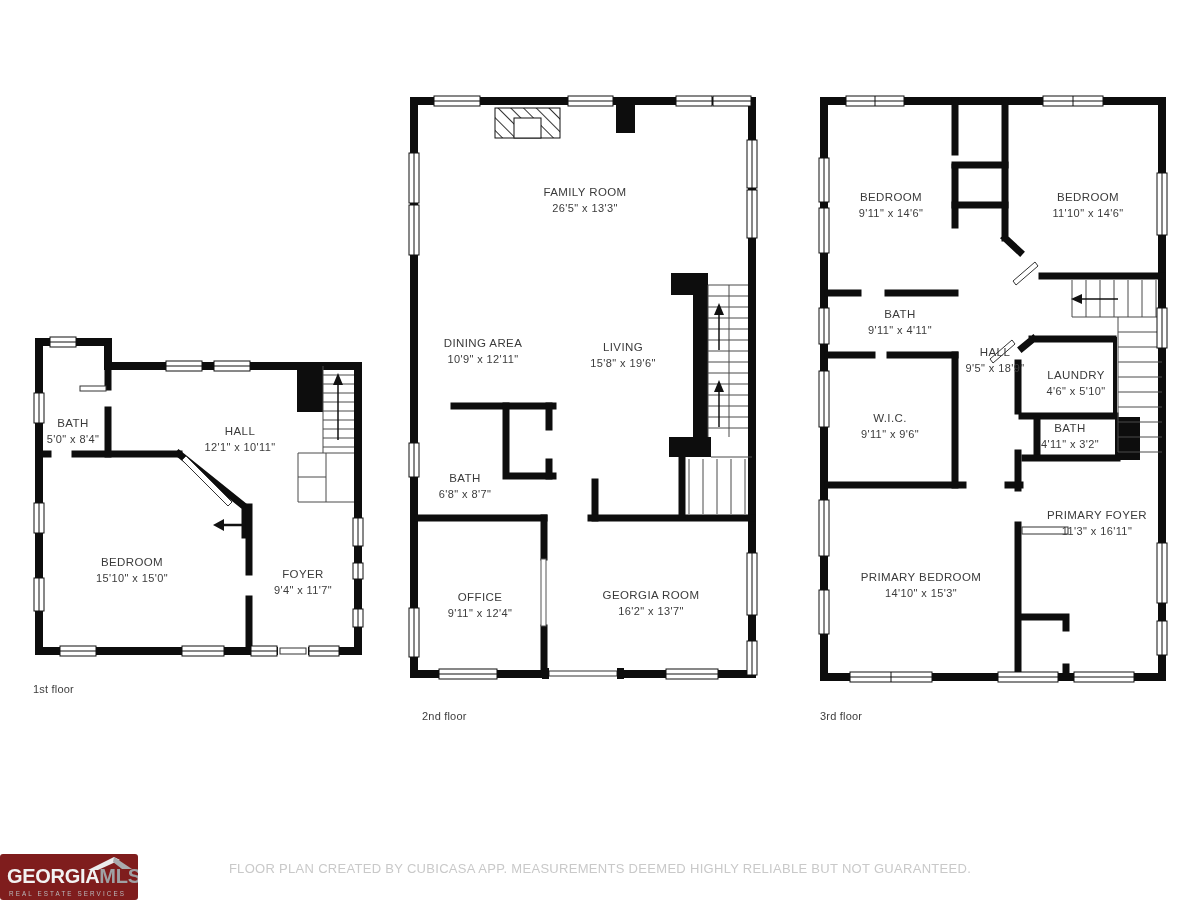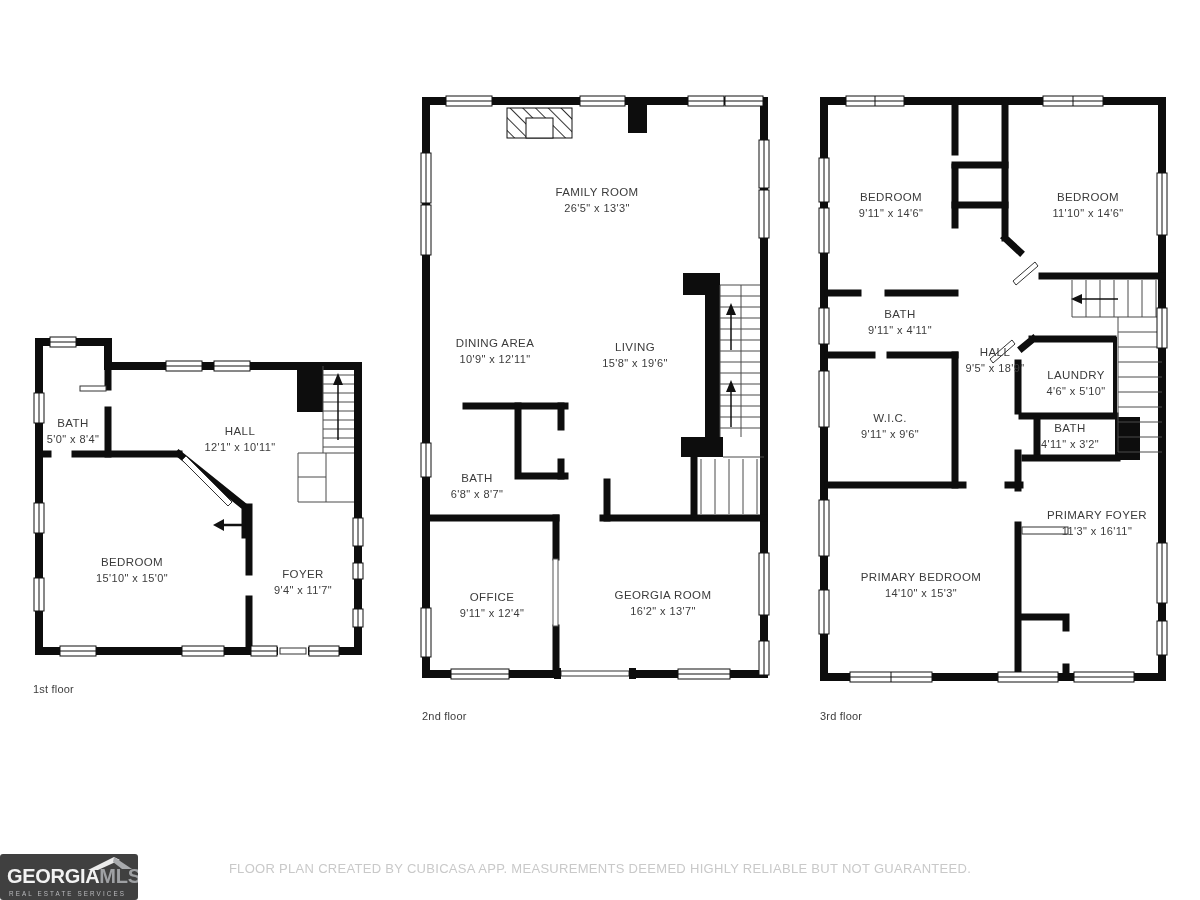--- a/index.html
+++ b/index.html
@@ -7,21 +7,21 @@
           font-family:"Liberation Sans",sans-serif;}
   .floor{position:absolute;}
   .floor svg{position:absolute;left:0;top:0;}
   .room-label{position:absolute;transform:translate(-50%,-50%);text-align:center;
               white-space:nowrap;color:#3b3b3b;line-height:1.45;letter-spacing:.4px;}
   .room-name{font-size:11.5px;}
   .room-dims{font-size:11px;}
   .floor-caption{position:absolute;font-size:11px;color:#3d3d3d;letter-spacing:.2px;}
   .footer-disclaimer{position:absolute;left:0;right:0;top:861px;text-align:center;
               font-size:13px;color:#c9c9c9;letter-spacing:.3px;}
-  .logo{position:absolute;left:0;top:854px;width:138px;height:46px;background:#404040;
+  .logo{position:absolute;left:0;top:854px;width:138px;height:46px;background:#7f1d1d;
         border-radius:3px;overflow:hidden;}
   .logo-text{position:absolute;left:7px;top:11px;font-size:20px;font-weight:bold;
         letter-spacing:-.3px;white-space:nowrap;}
   .logo-primary{color:#f2f2f2;}
   .logo-secondary{color:#9fa1a4;}
   .logo-tagline{position:absolute;left:9px;top:36px;font-size:6.3px;letter-spacing:2.1px;
         color:#b9babd;white-space:nowrap;}
   .roof-icon{position:absolute;left:86px;top:2px;}
 </style>
 </head>
@@ -92,21 +92,21 @@
       <div class="room-name">BEDROOM</div>
       <div class="room-dims">15'10" x 15'0"</div>
     </div>
     <div class="room-label" style="left:273px;top:247px">
       <div class="room-name">FOYER</div>
       <div class="room-dims">9'4" x 11'7"</div>
     </div>
   </div>
   <div class="floor-caption" style="left:33px;top:683px">1st floor</div>
 
-  <div class="floor" style="left:420px;top:95px;width:350px;height:590px">
+  <div class="floor" style="left:408px;top:95px;width:350px;height:590px">
     <svg width="350" height="590" viewBox="0 0 350 590">
       <defs>
         <pattern id="hatch2" width="9" height="9" patternUnits="userSpaceOnUse" patternTransform="rotate(-45)">
           <rect width="9" height="9" fill="#fff"></rect>
           <line x1="0" y1="0" x2="0" y2="9" stroke="#333" stroke-width="2"></line>
         </pattern>
       </defs>
       <g stroke="#0d0d0d" fill="none" stroke-linecap="square">
         <path stroke-width="8" d="M6,6 H344 V579 H6 Z"></path>
         <path stroke-width="7" d="M46,311 H145"></path>

